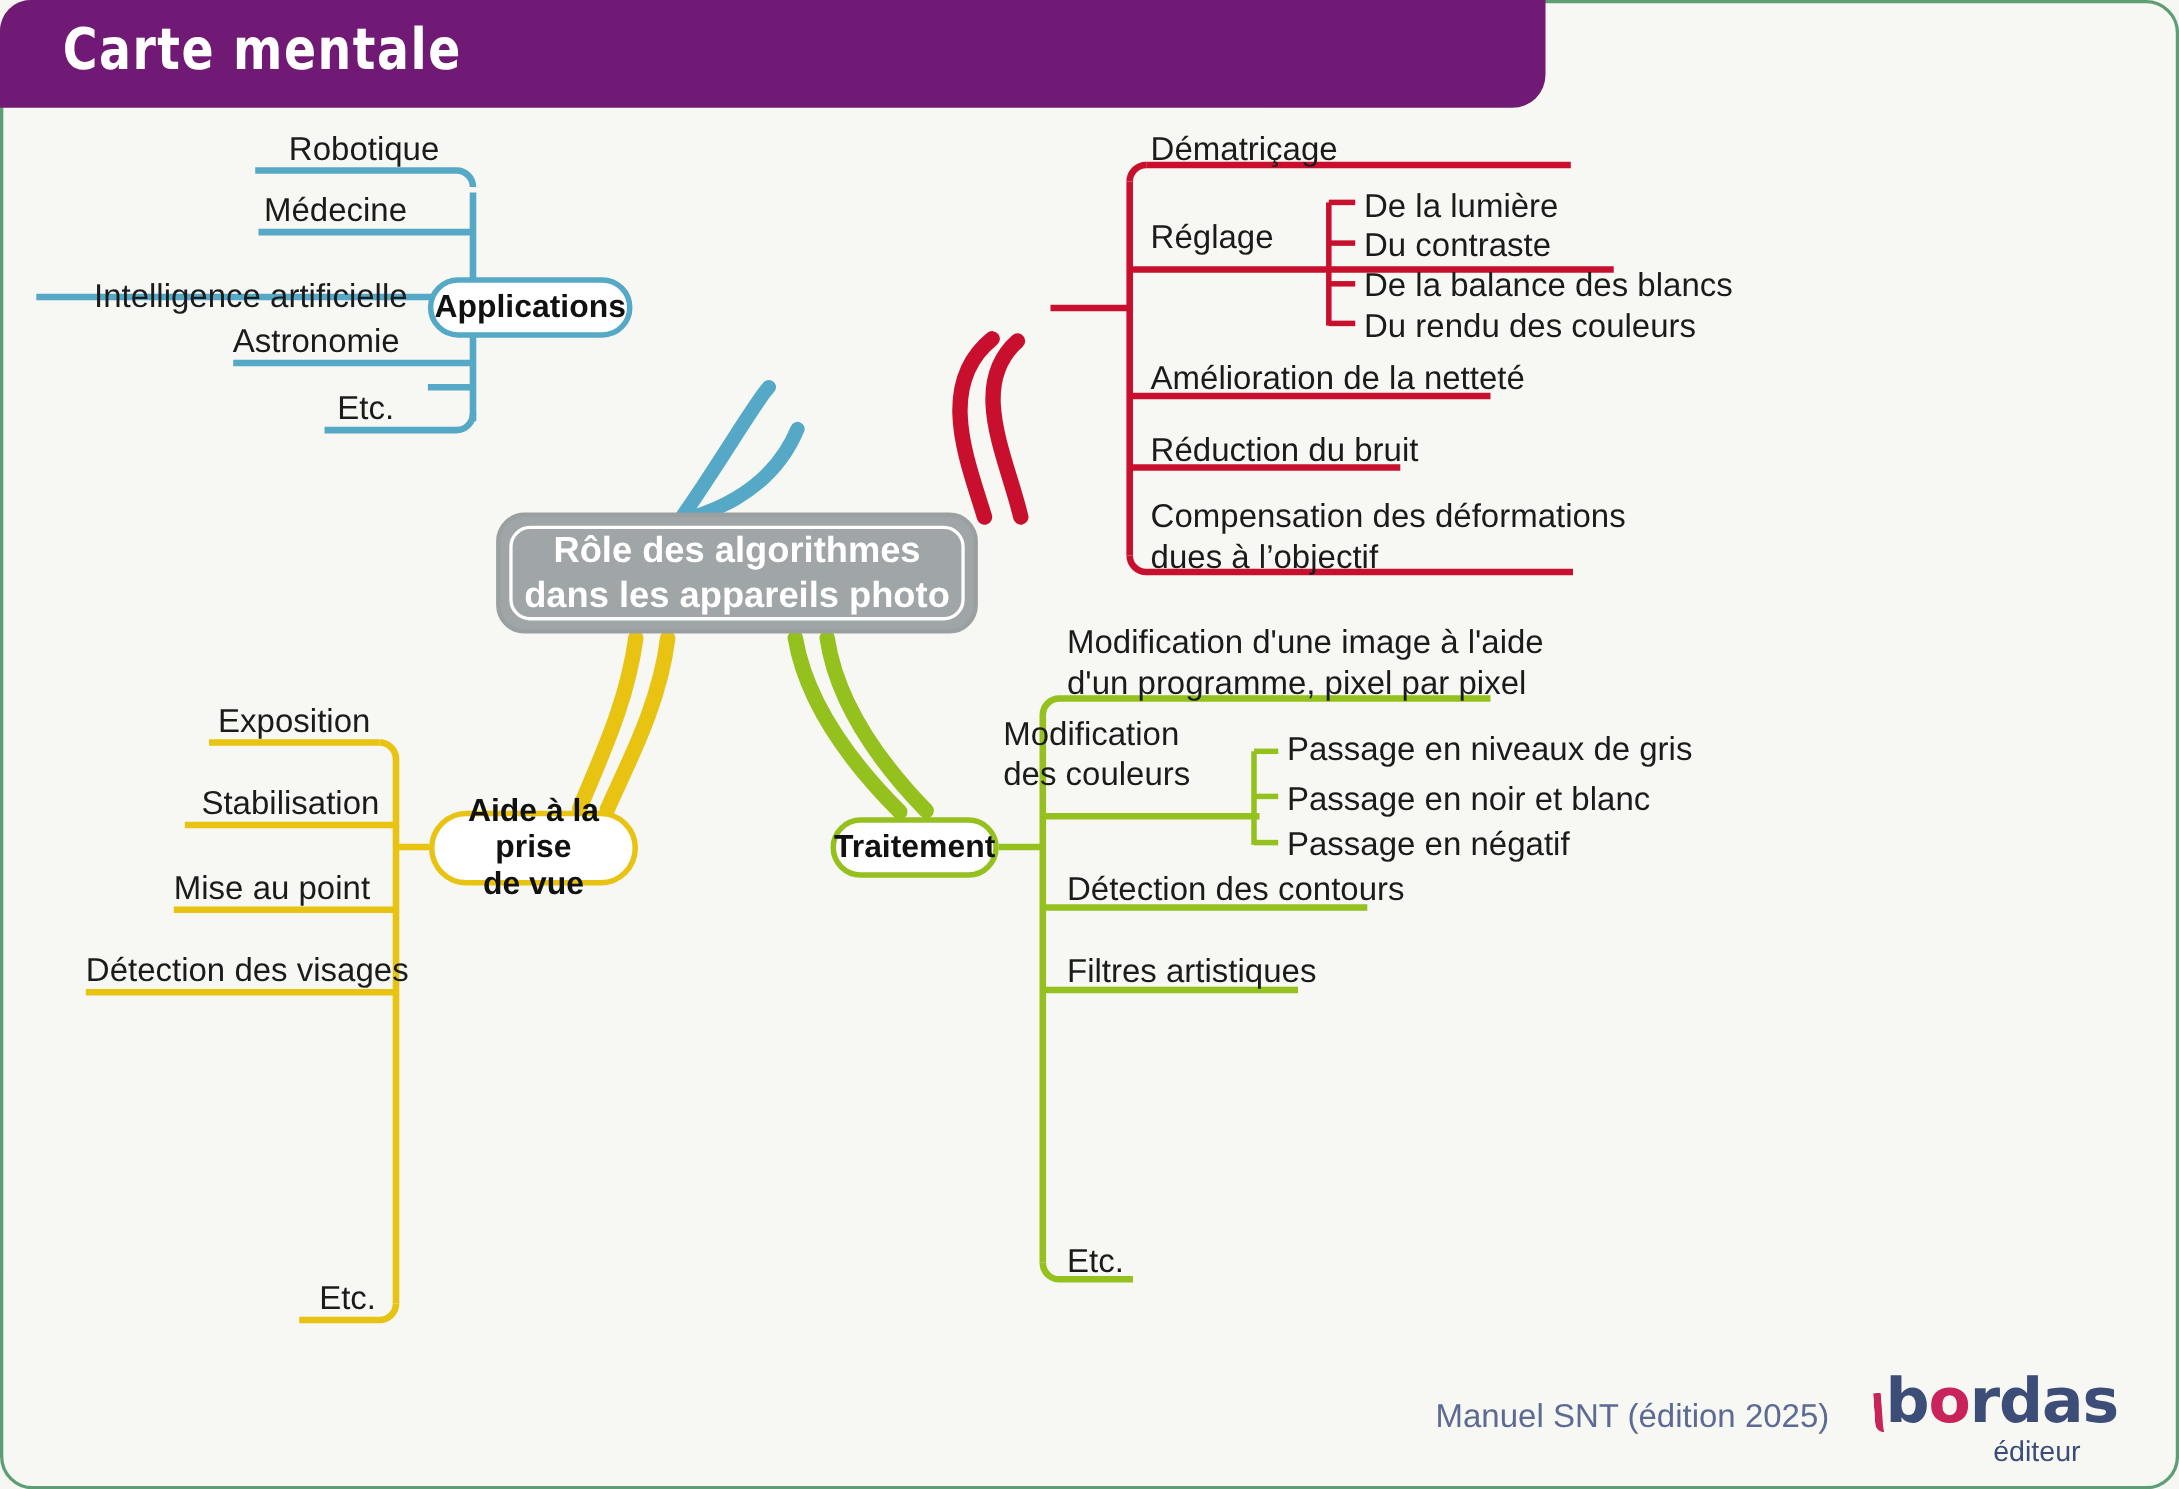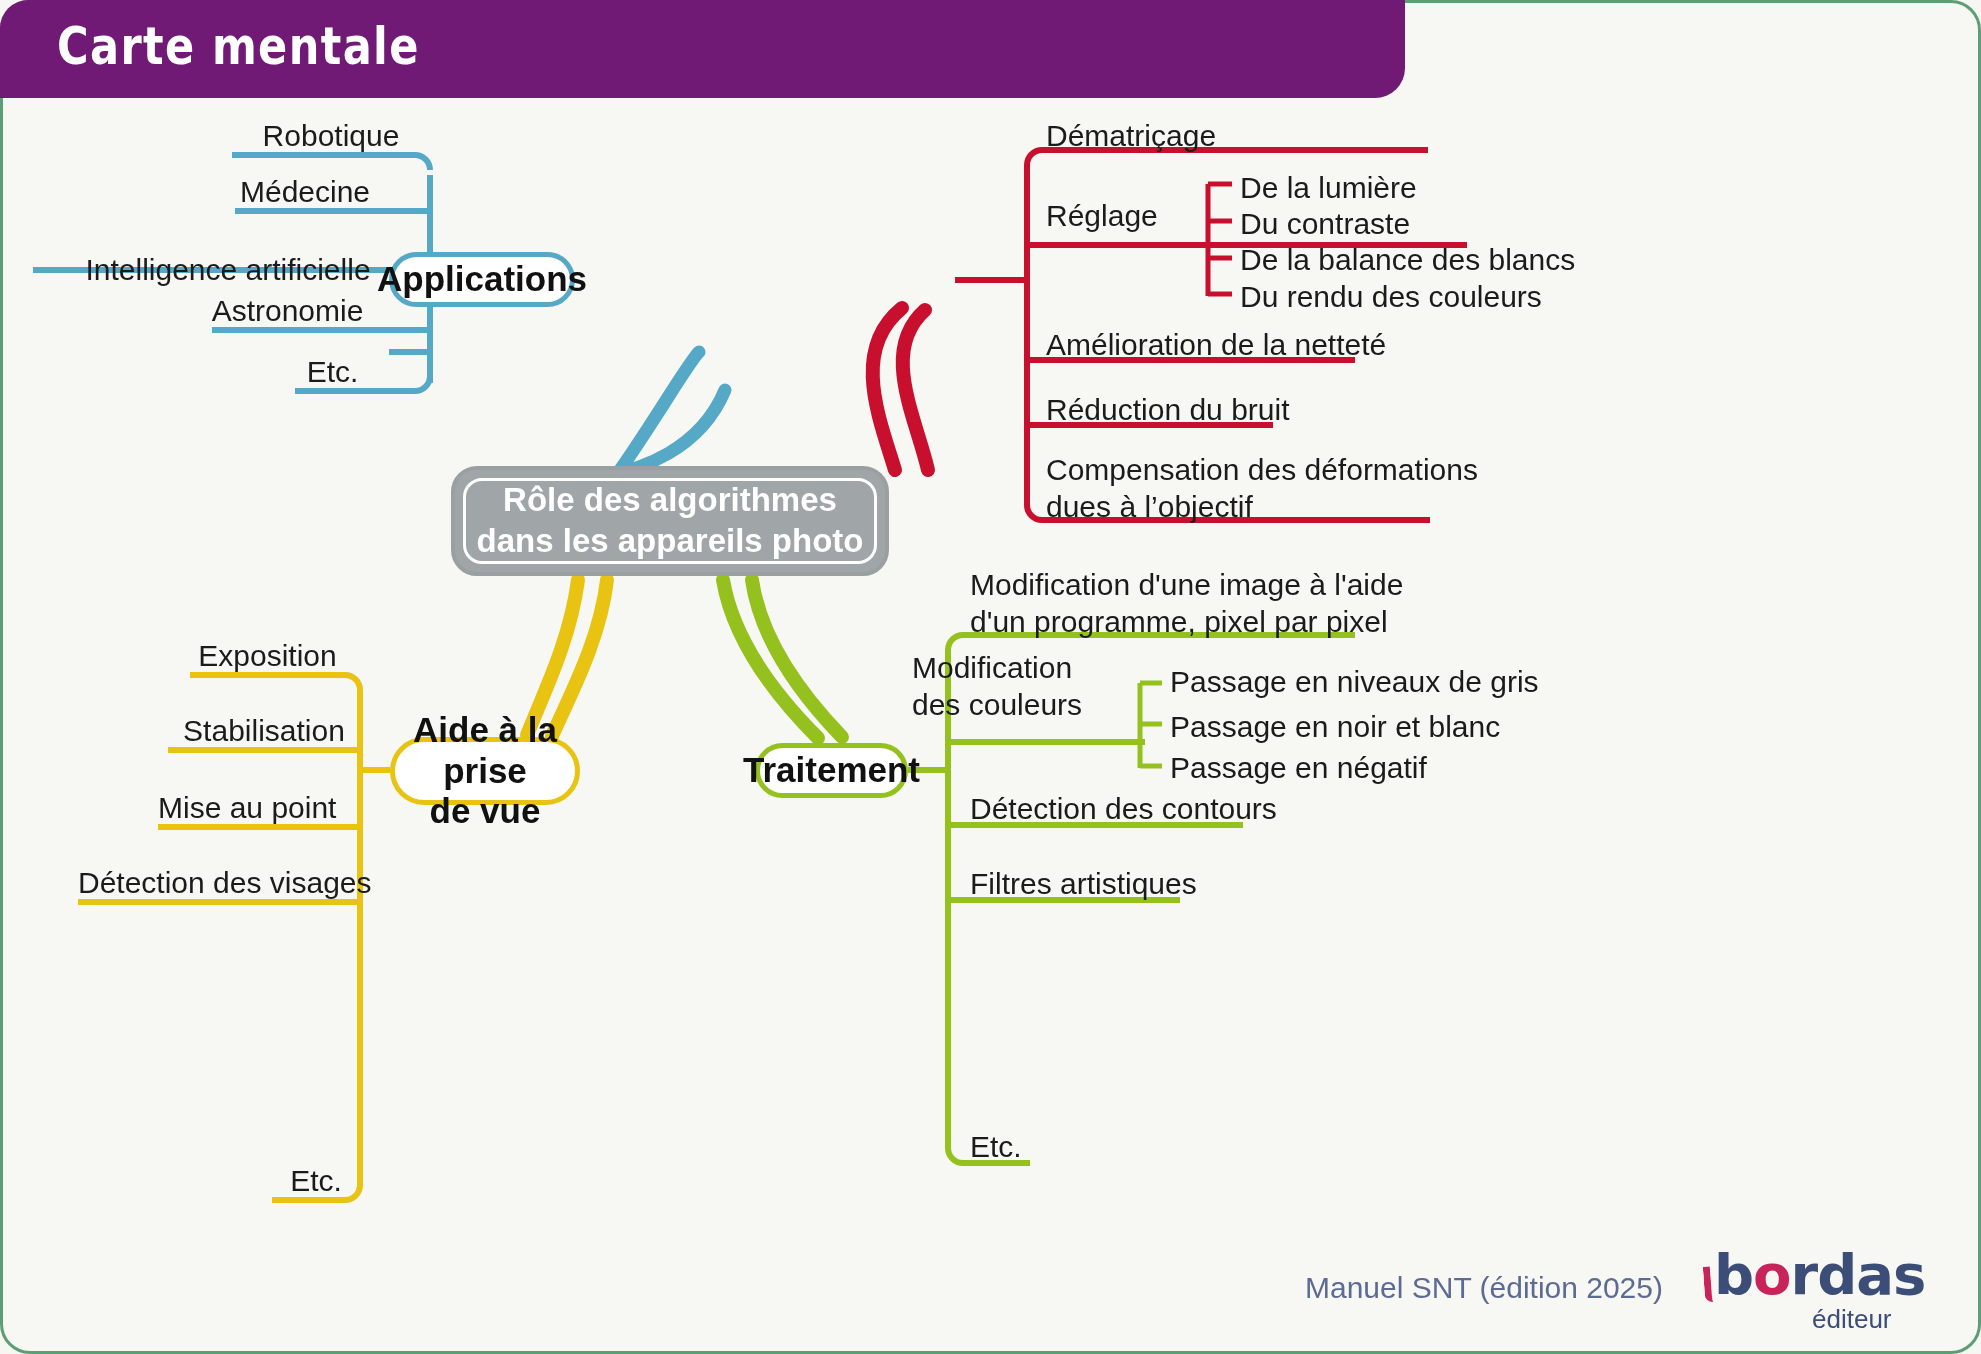--- a/index.html
+++ b/index.html
@@ -50,21 +50,21 @@
   }
   .node-box{
     position:absolute;
     background:#ffffff;
     border-radius:40px;
     box-sizing:border-box;
     display:flex;align-items:center;justify-content:center;
     text-align:center;
     font-family:"Liberation Sans",sans-serif;
     font-weight:bold;
-    font-size:35px;
+    font-size:29px;
     color:#111111;
     line-height:1.16;
   }
   #node-applications{border:5px solid #55a9c6;}
   #node-developpement{border:5px solid #c8102e;}
   #node-aide{border:5px solid #e8c312;}
   #node-traitement{border:5px solid #95c11f;}
 
   #center-node{
     position:absolute;

